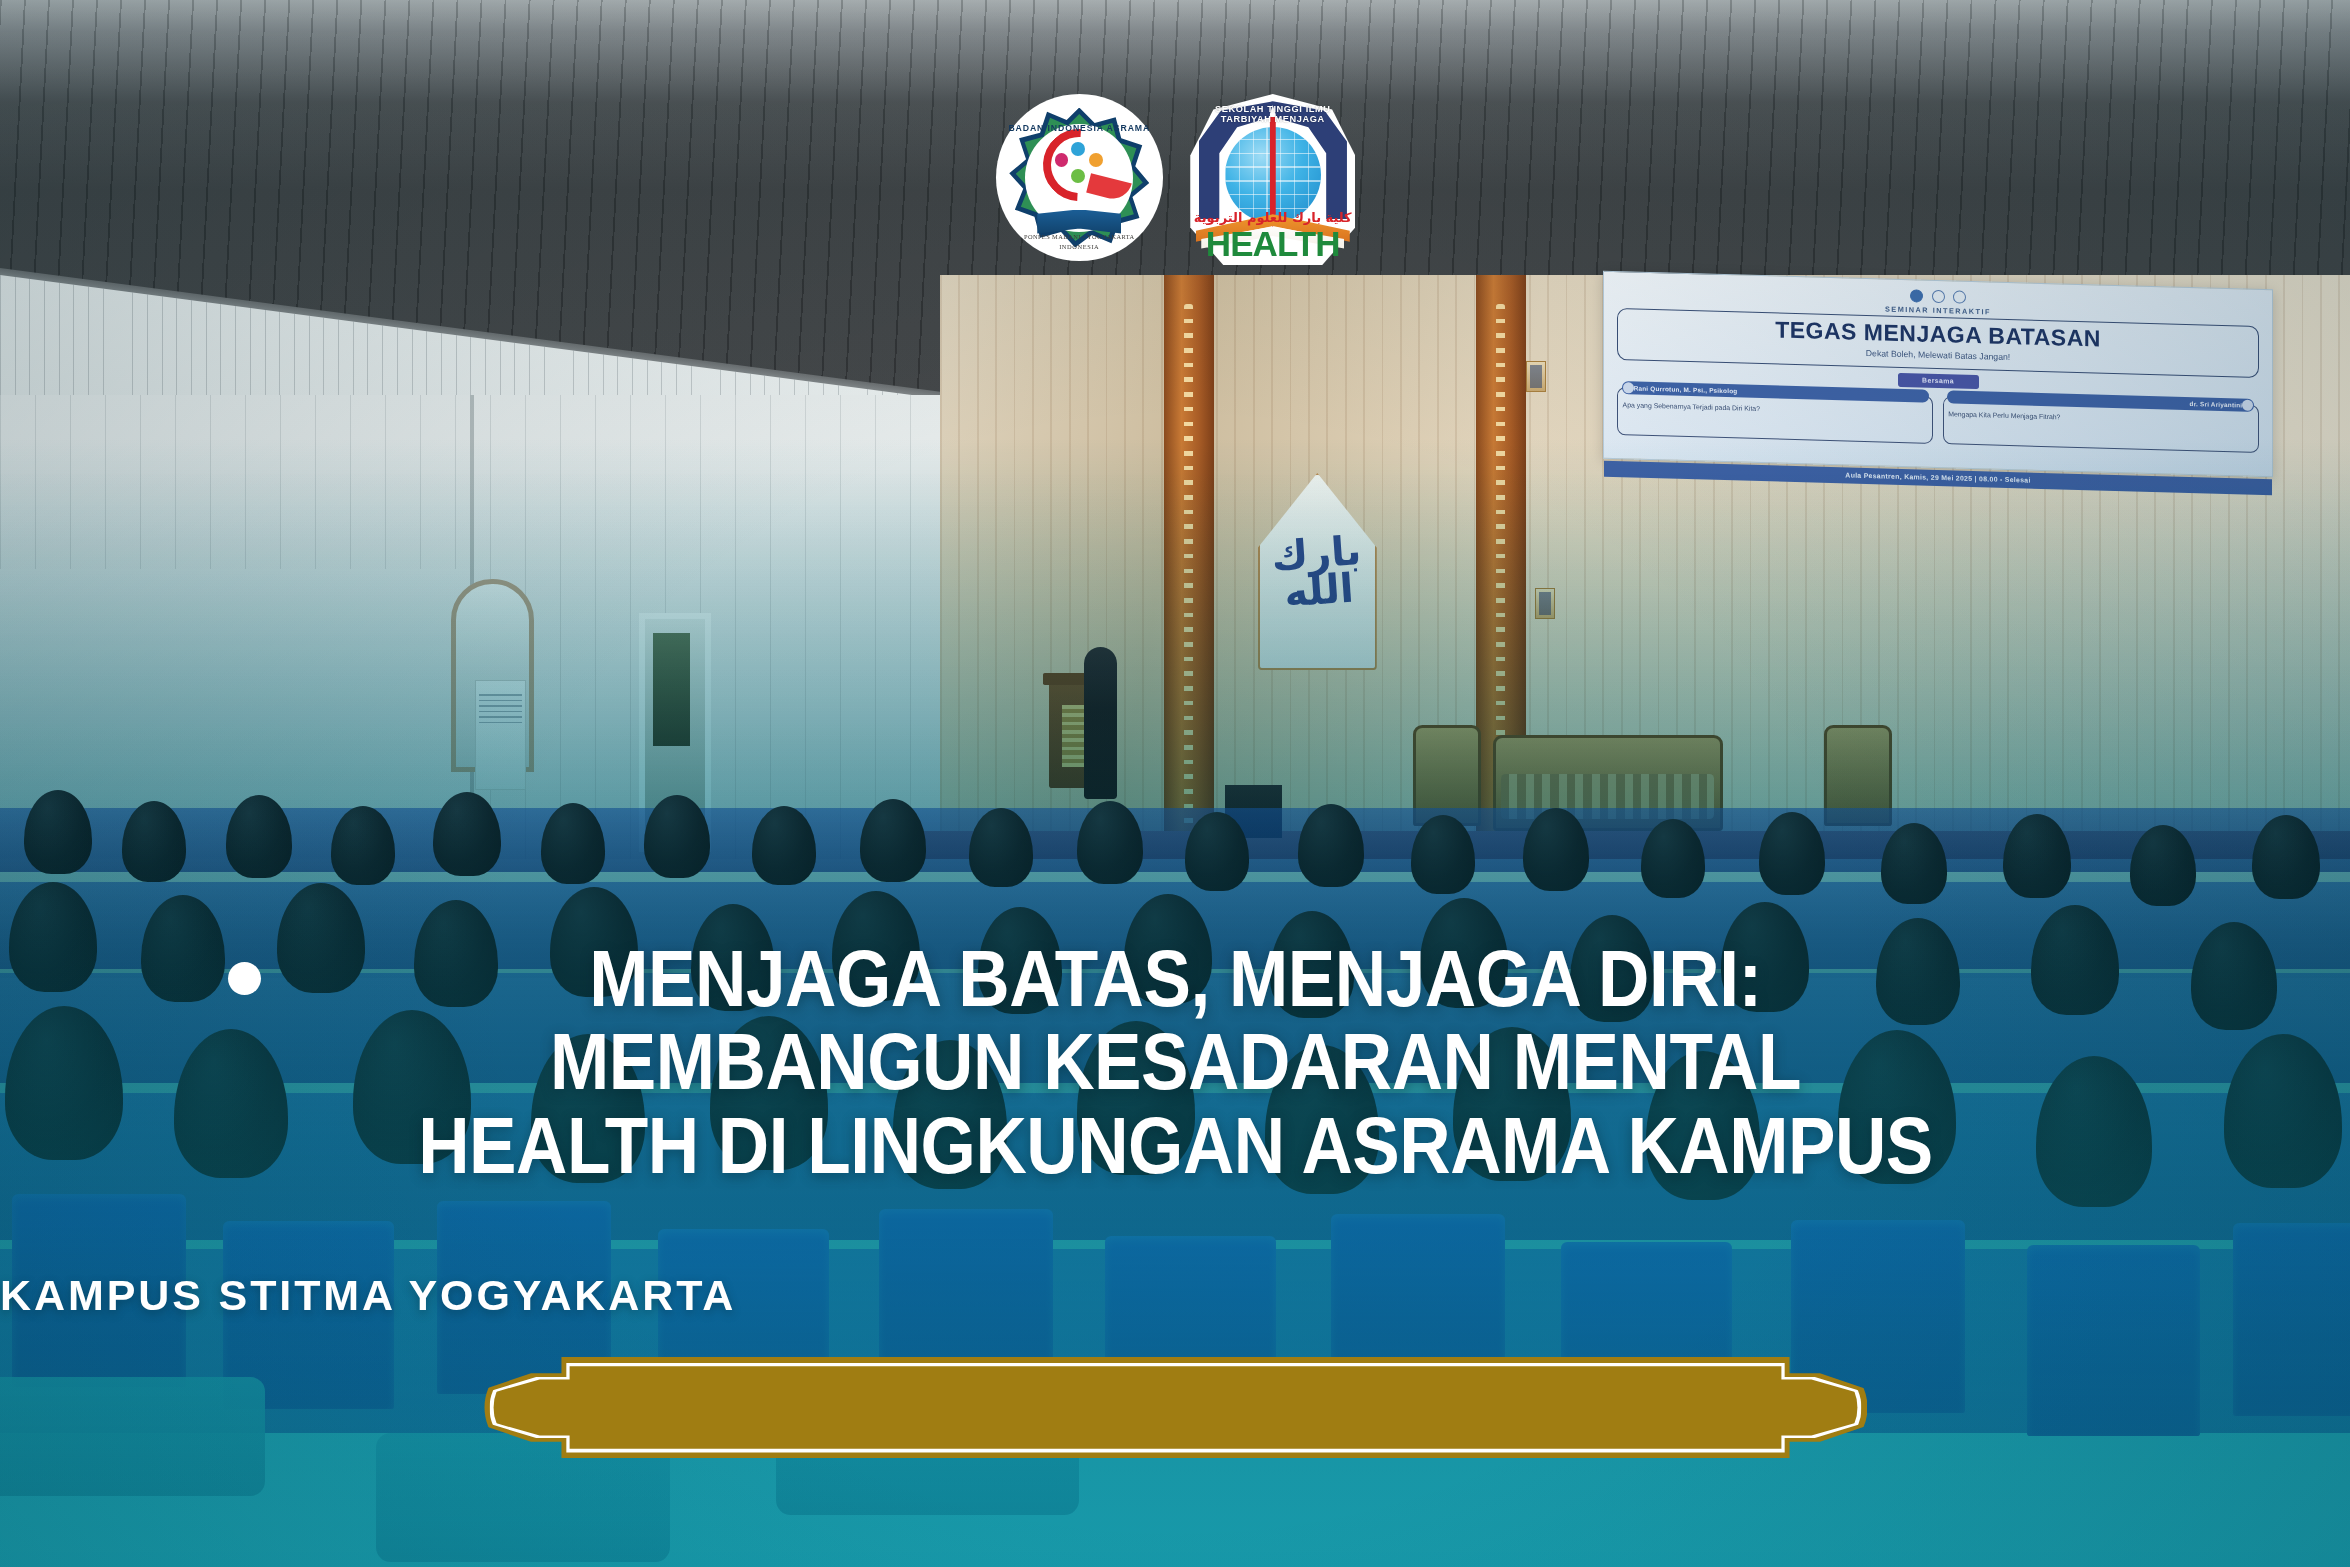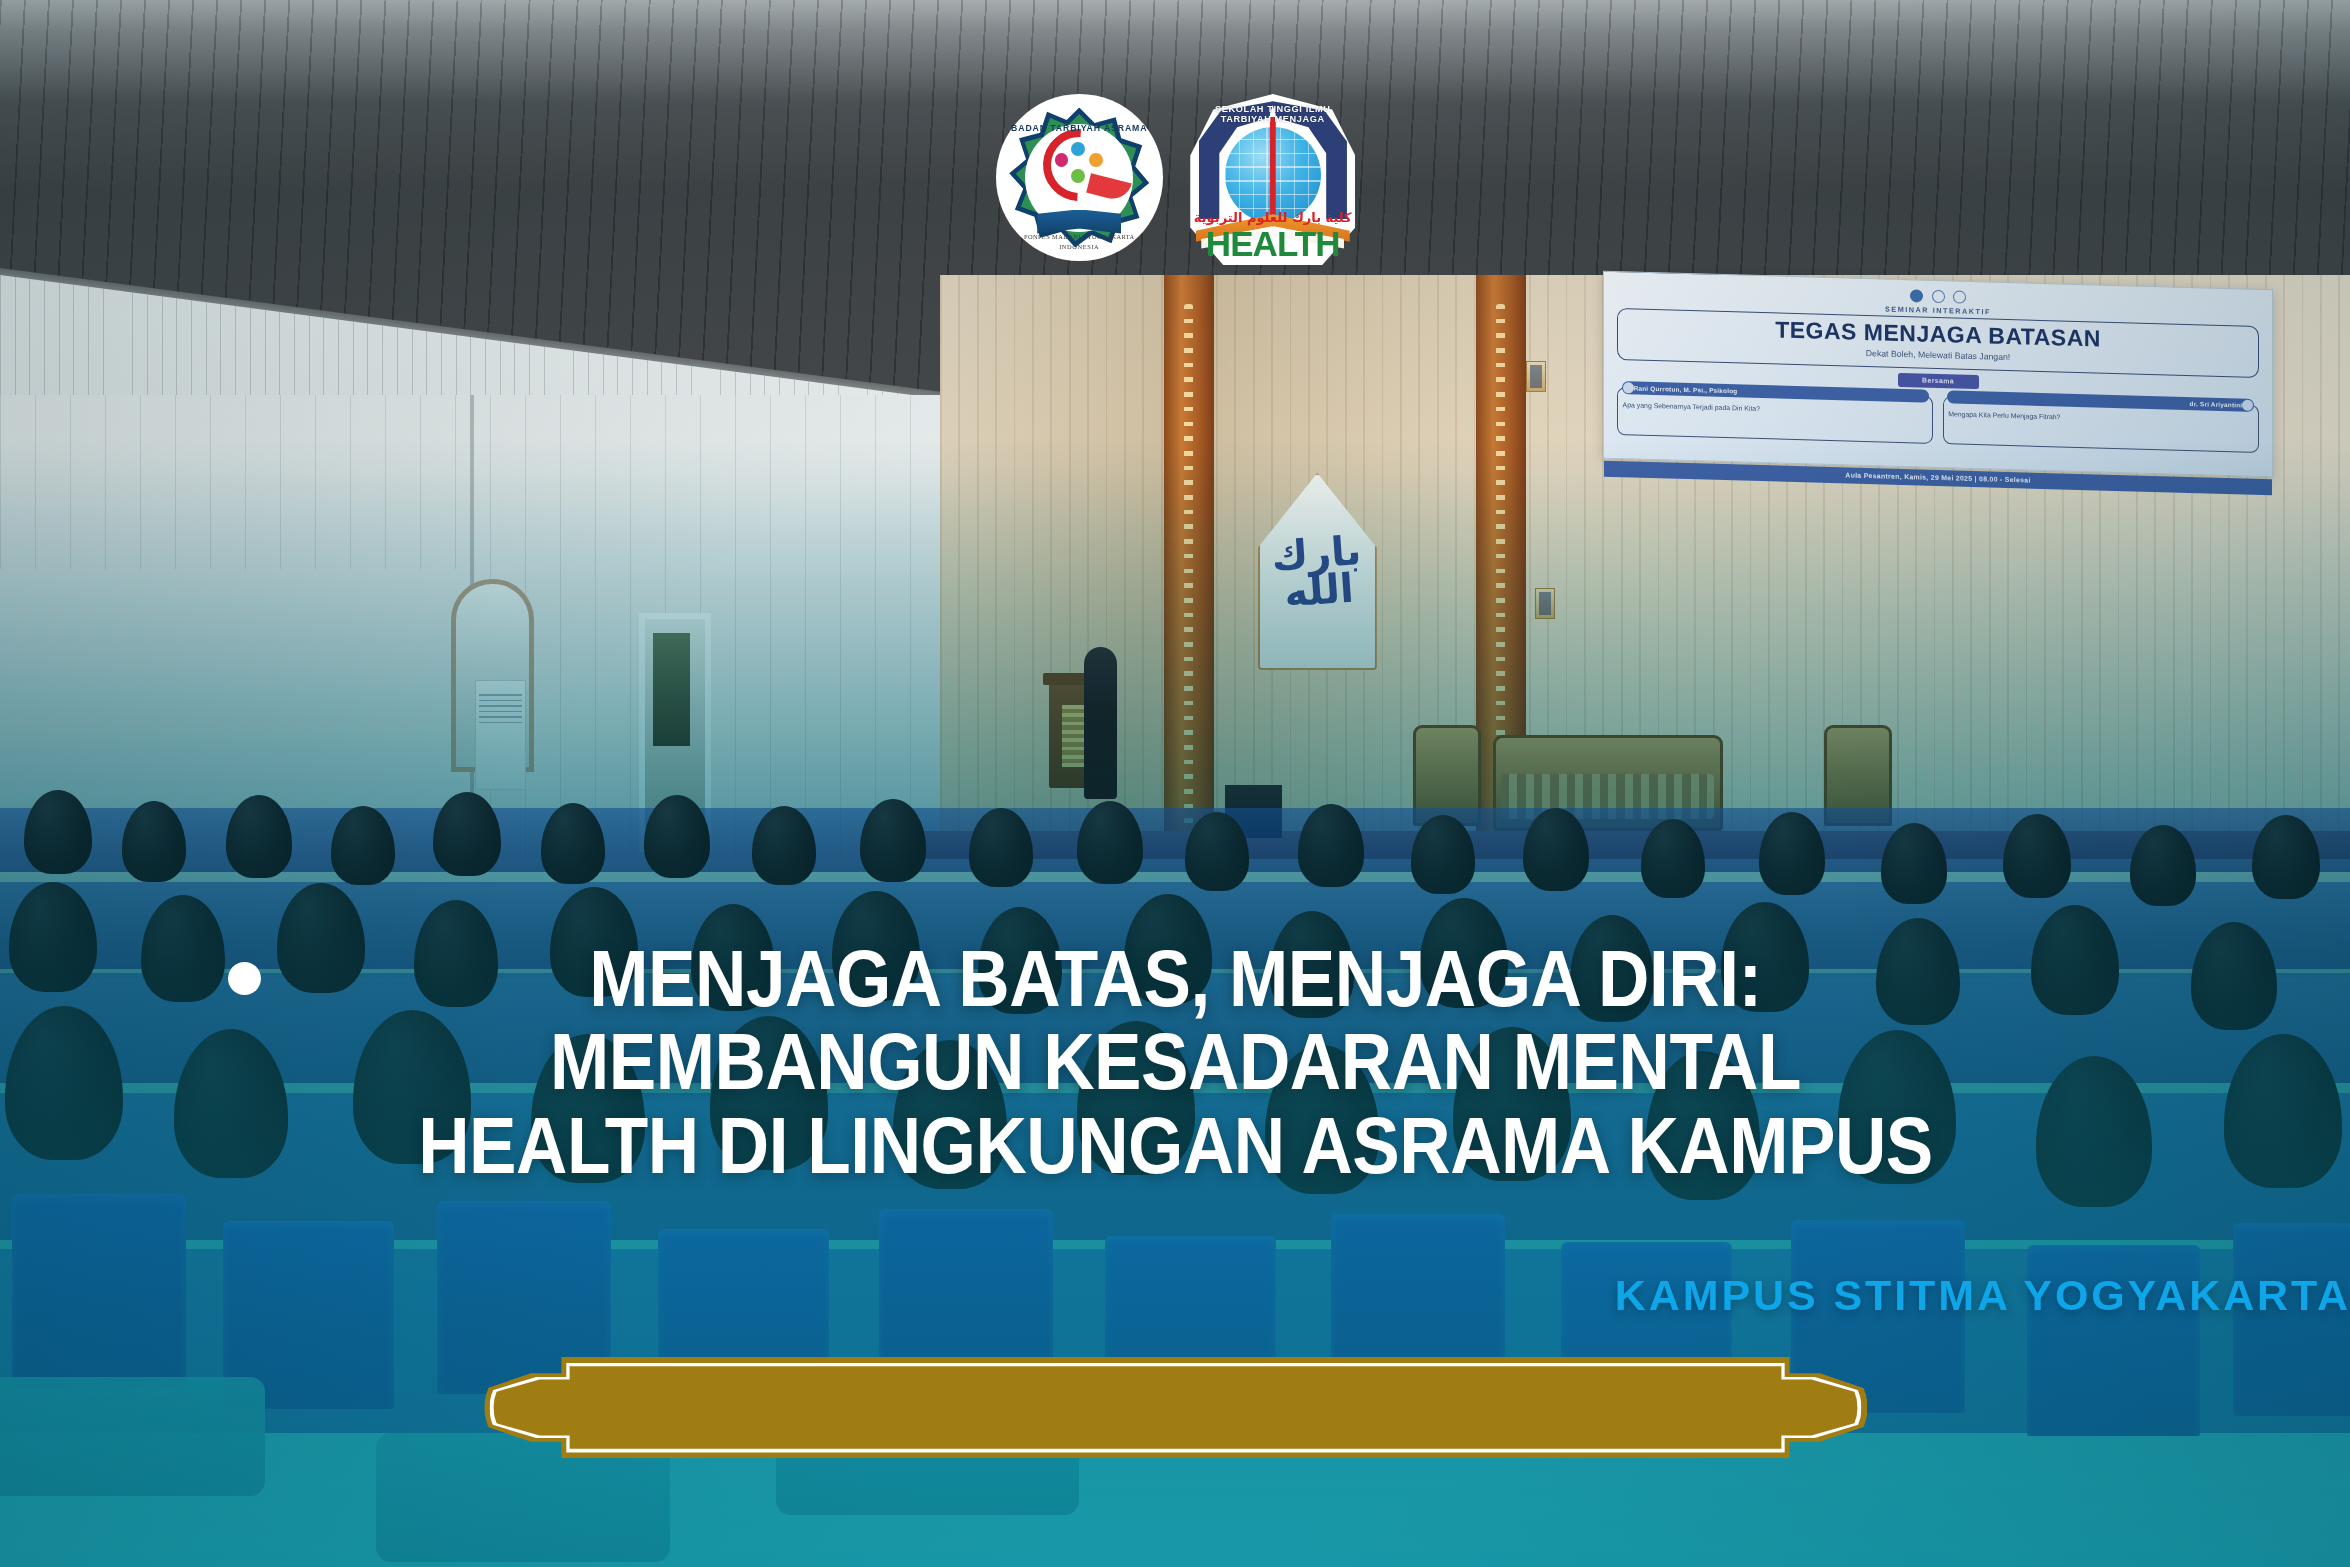--- a/index.html
+++ b/index.html
@@ -430,22 +430,22 @@
     line-height:1.055;
     letter-spacing:-0.5px;
     transform:scaleX(.90);
     text-shadow:0 2.8px 13px rgba(0,35,45,.45);
     padding:0 83px;
   }
   .title .ln{ display:block; white-space:nowrap; }
 
   .subtitle{
     position:absolute; left:0; right:0; top:1271px;
-    text-align:right;
-    color:#0ea5e9;
+    text-align:left;
+    color:#ffffff;
     font-size:43px;
     font-weight:bold;
     letter-spacing:2.9px;
     text-shadow:0 2.8px 10px rgba(0,40,50,.40);
   }
 
   
   .date-wrap{
     position:absolute; left:50%; top:1357px; transform:translateX(-50%);
     width:1383px; height:101px;
@@ -650,21 +650,21 @@
         <div class="bea-inner"></div>
         <div class="bea-arc"></div>
         <div class="bea-swoosh"></div>
         <div class="bea-people">
           <span class="bp1"></span>
           <span class="bp2"></span>
           <span class="bp3"></span>
           <span class="bp4"></span>
         </div>
         <div class="bea-book"></div>
-        <div class="bea-t1">BADAN TARBIYAH ASRAMA</div>
+        <div class="bea-t1">BADAN INDONESIA ASRAMA</div>
         <div class="bea-t2">PONPES MADANI - YOGYAKARTA</div>
         <div class="bea-t3">INDONESIA</div>
       </div>
 
       <div class="logo-stitma">
         <div class="st-shield"></div>
         <div class="st-band"></div>
         <div class="st-globe"></div>
         <div class="st-pen"></div>
         <div class="st-book"></div>

